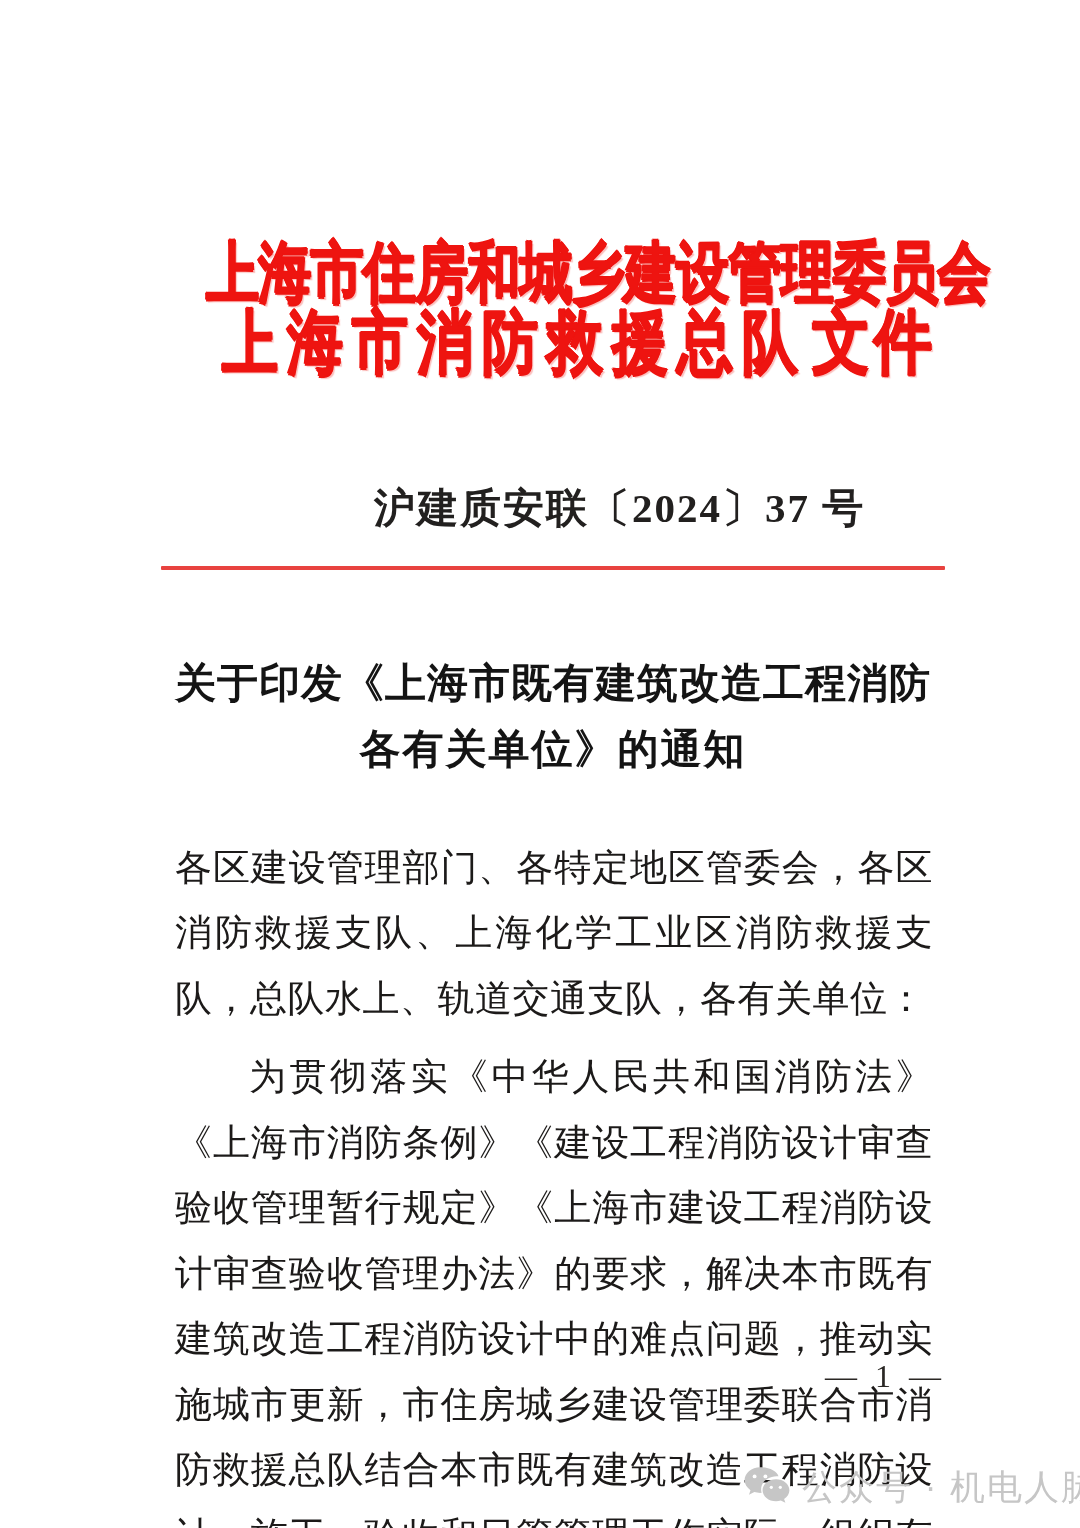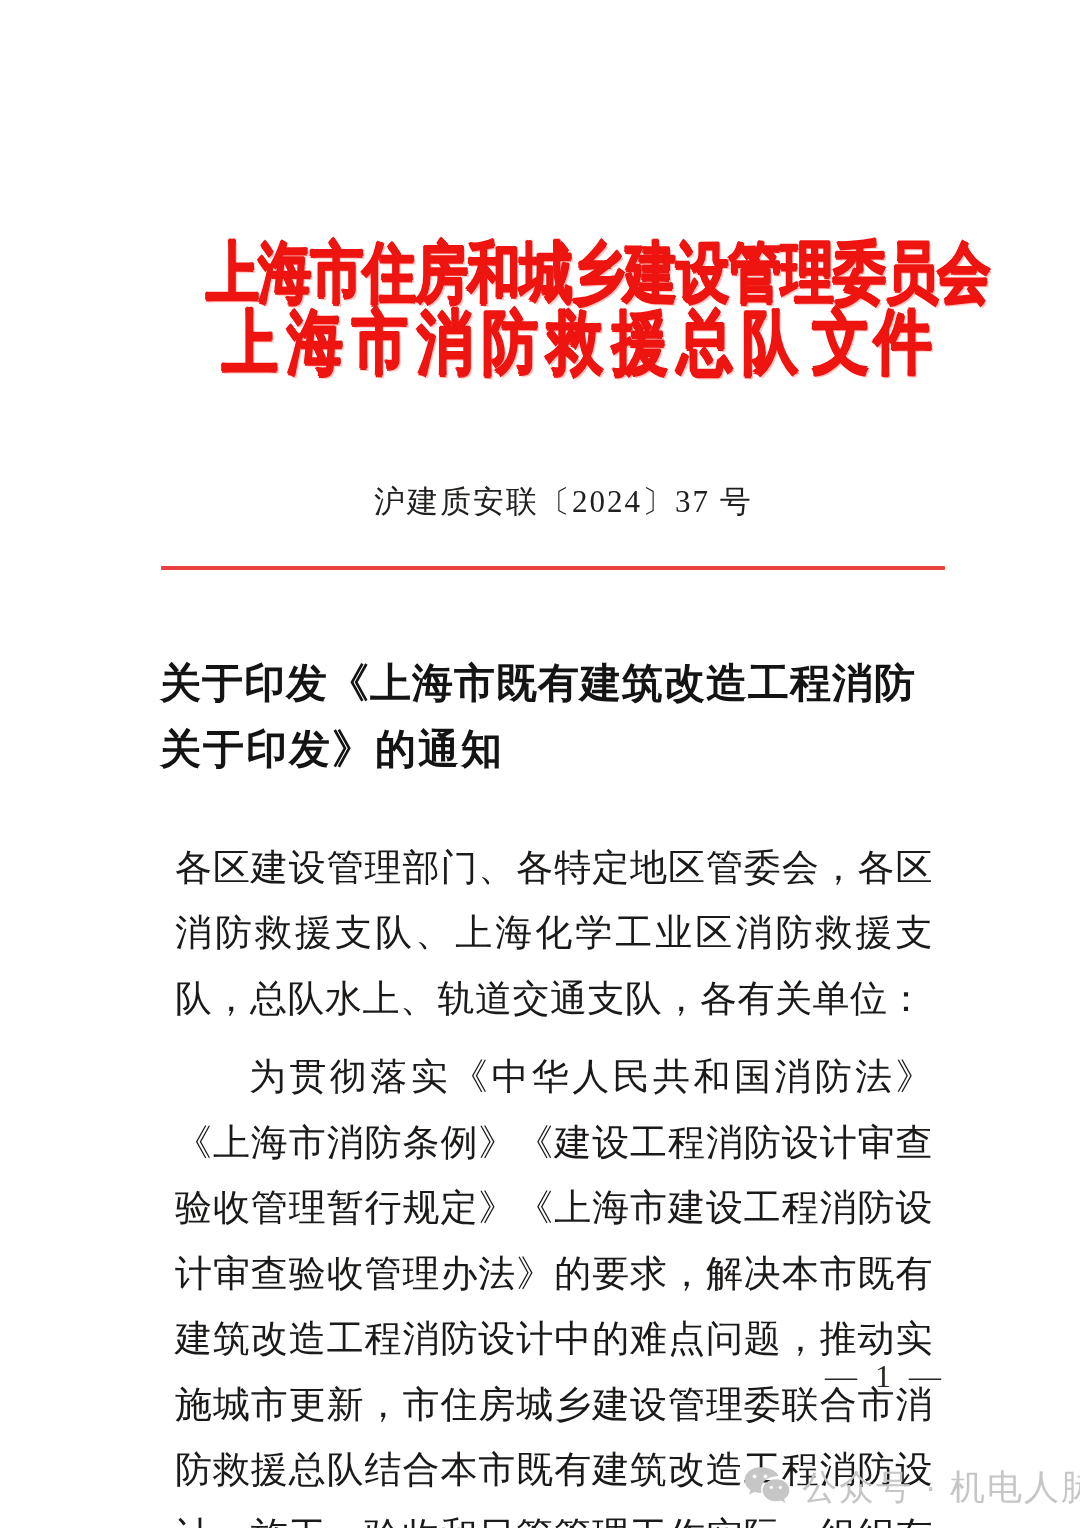--- a/index.html
+++ b/index.html
@@ -92,44 +92,46 @@
        0 1px 0 #ee1410,
        0 -1px 0 #ee1410,
        2px 2px 1px rgba(238,20,16,0.28);
   }
 
   
   .doc-number {
     position: absolute;
     left: 374px;
     top: 481px;
-    font-size: 31px;
+    font-size: 41px;
     letter-spacing: 2px;
     color: #22201f;
     white-space: nowrap;
     font-family: "Liberation Serif", "DejaVu Serif", serif;
+    font-weight: bold;
   }
 
   
   .red-rule {
     position: absolute;
     left: 161px;
     top: 566px;
     width: 784px;
     height: 4px;
     background: #e8423f;
     border-radius: 1px;
   }
 
   
   .doc-title {
     position: absolute;
     left: 160px;
     top: 650px;
     width: 786px;
+    text-align: center;
     font-size: 41px;
     font-weight: 700;
     line-height: 1.62;
     letter-spacing: 1px;
     color: #141414;
     font-family: Liberation Serif, serif;
   }
   .doc-title .ttl-line { display: block; }
   .ttl-line-2 { letter-spacing: 2px; }
 
@@ -203,21 +205,21 @@
     </div>
     <div class="mast-suffix">文件</div>
   </div>
 
   <div class="doc-number">沪建质安联〔2024〕37 号</div>
 
   <div class="red-rule"></div>
 
   <div class="doc-title">
     <span class="ttl-line ttl-line-1">关于印发《上海市既有建筑改造工程消防</span>
-    <span class="ttl-line ttl-line-2">关于印发》的通知</span>
+    <span class="ttl-line ttl-line-2">各有关单位》的通知</span>
   </div>
 
   <div class="body-block">
     <p class="para">各区建设管理部门、各特定地区管委会，各区消防救援支队、上海化学工业区消防救援支队，总队水上、轨道交通支队，各有关单位：</p>
     <p class="para para-indent">为贯彻落实《中华人民共和国消防法》《上海市消防条例》《建设工程消防设计审查验收管理暂行规定》《上海市建设工程消防设计审查验收管理办法》的要求，解决本市既有建筑改造工程消防设计中的难点问题，推动实施城市更新，市住房城乡建设管理委联合市消防救援总队结合本市既有建筑改造工程消防设计、施工、验收和日管管理工作实际，组织有关单位进行了调查研究，并在广泛征</p>
   </div>
 
   <div class="page-number">— 1 —</div>
 
   <div class="watermark">

